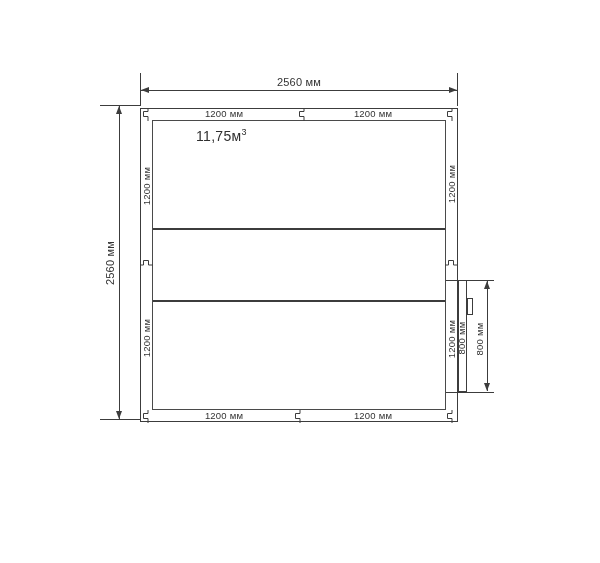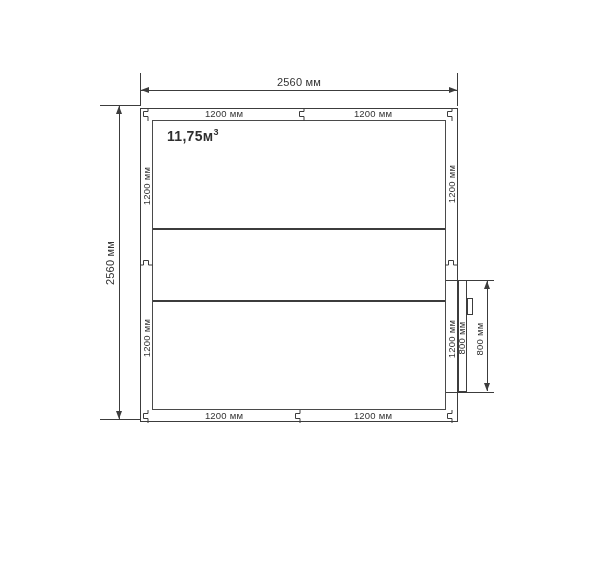--- a/index.html
+++ b/index.html
@@ -18,21 +18,21 @@
   .lbl{position:absolute;font-size:9.5px;color:var(--text);text-align:center;
        line-height:12px;height:12px;white-space:nowrap;letter-spacing:0.2px;}
   .rot{transform:rotate(-90deg);}
   .dimlbl{font-size:11px;line-height:14px;height:14px;}
   .arr{position:absolute;width:0;height:0;}
   .arr-left{border-top:3.2px solid transparent;border-bottom:3.2px solid transparent;border-right:8px solid var(--ink);}
   .arr-right{border-top:3.2px solid transparent;border-bottom:3.2px solid transparent;border-left:8px solid var(--ink);}
   .arr-up{border-left:3.2px solid transparent;border-right:3.2px solid transparent;border-bottom:8px solid var(--ink);}
   .arr-down{border-left:3.2px solid transparent;border-right:3.2px solid transparent;border-top:8px solid var(--ink);}
   .joint{position:absolute;color:var(--ink);}
-  .volume{position:absolute;font-size:14px;font-weight:bold;color:#2f2f2f;letter-spacing:0.3px;}
+  .volume{position:absolute;font-size:14px;font-weight:normal;color:#2f2f2f;letter-spacing:0.3px;margin-left:29px;}
   .volume sup{font-size:9px;}
 </style>
 </head>
 <body>
 
 <div class="canvas">
 
   <div class="vline" style="left:140px;top:73px;height:33px;"></div>
   <div class="vline" style="left:457px;top:73px;height:33px;"></div>
   <div class="hline" style="left:141px;top:90px;width:316px;"></div>

